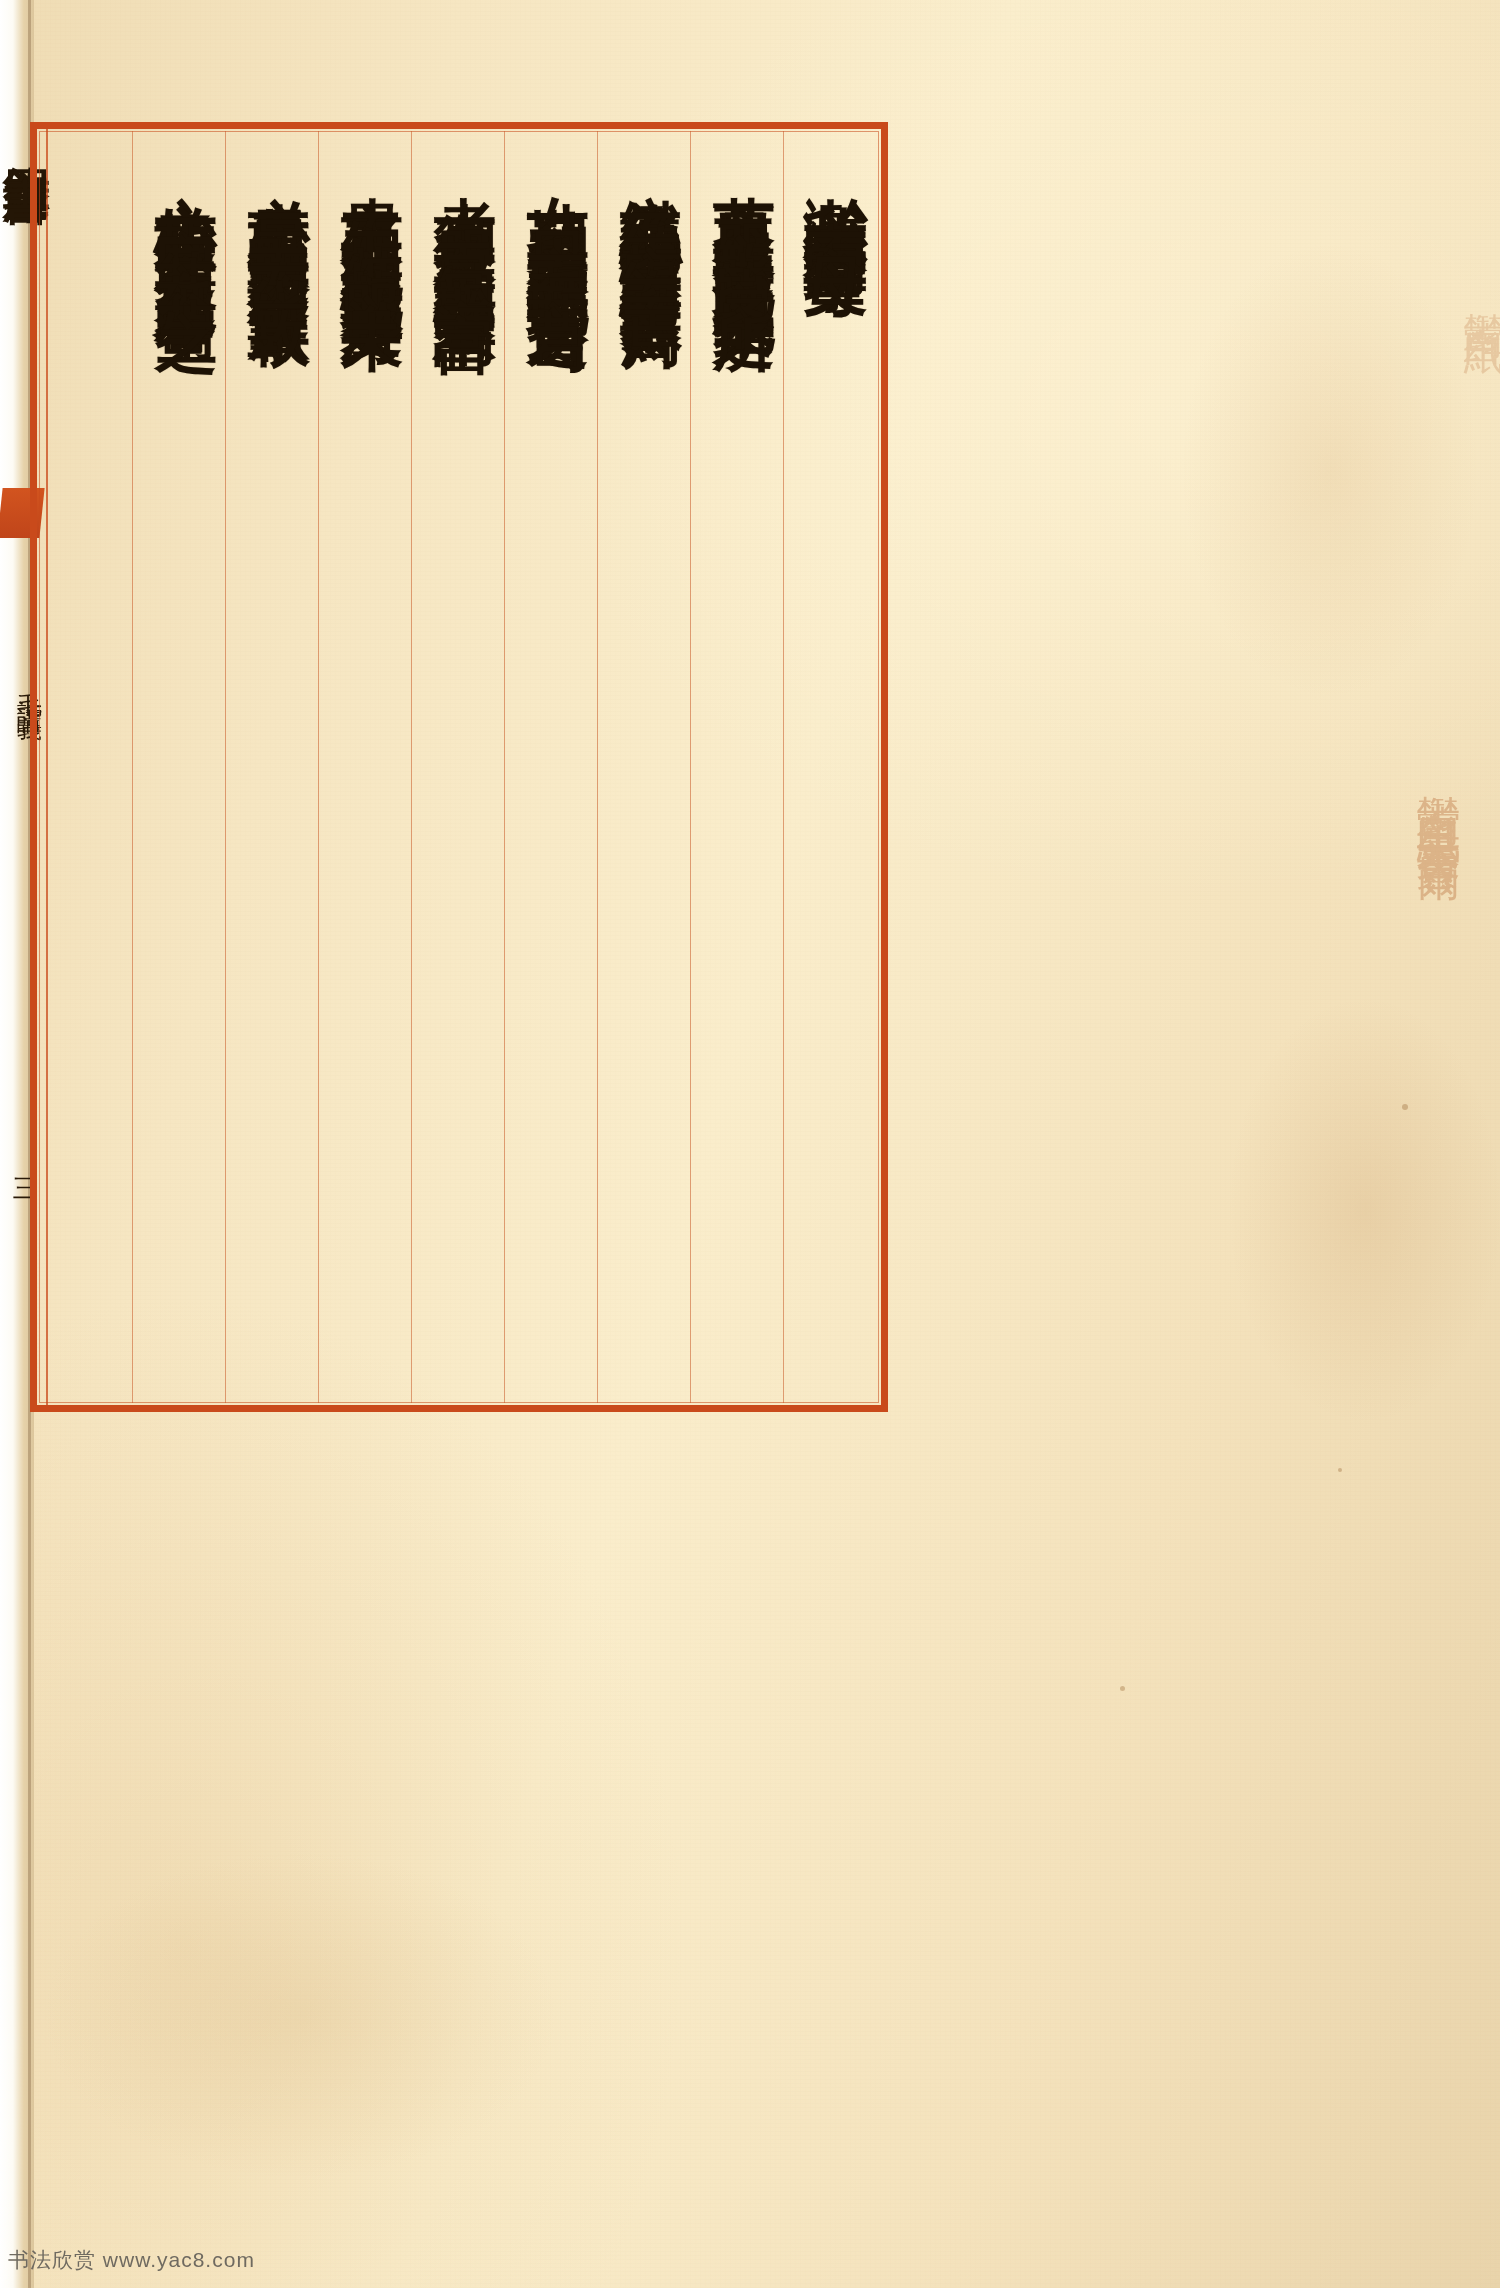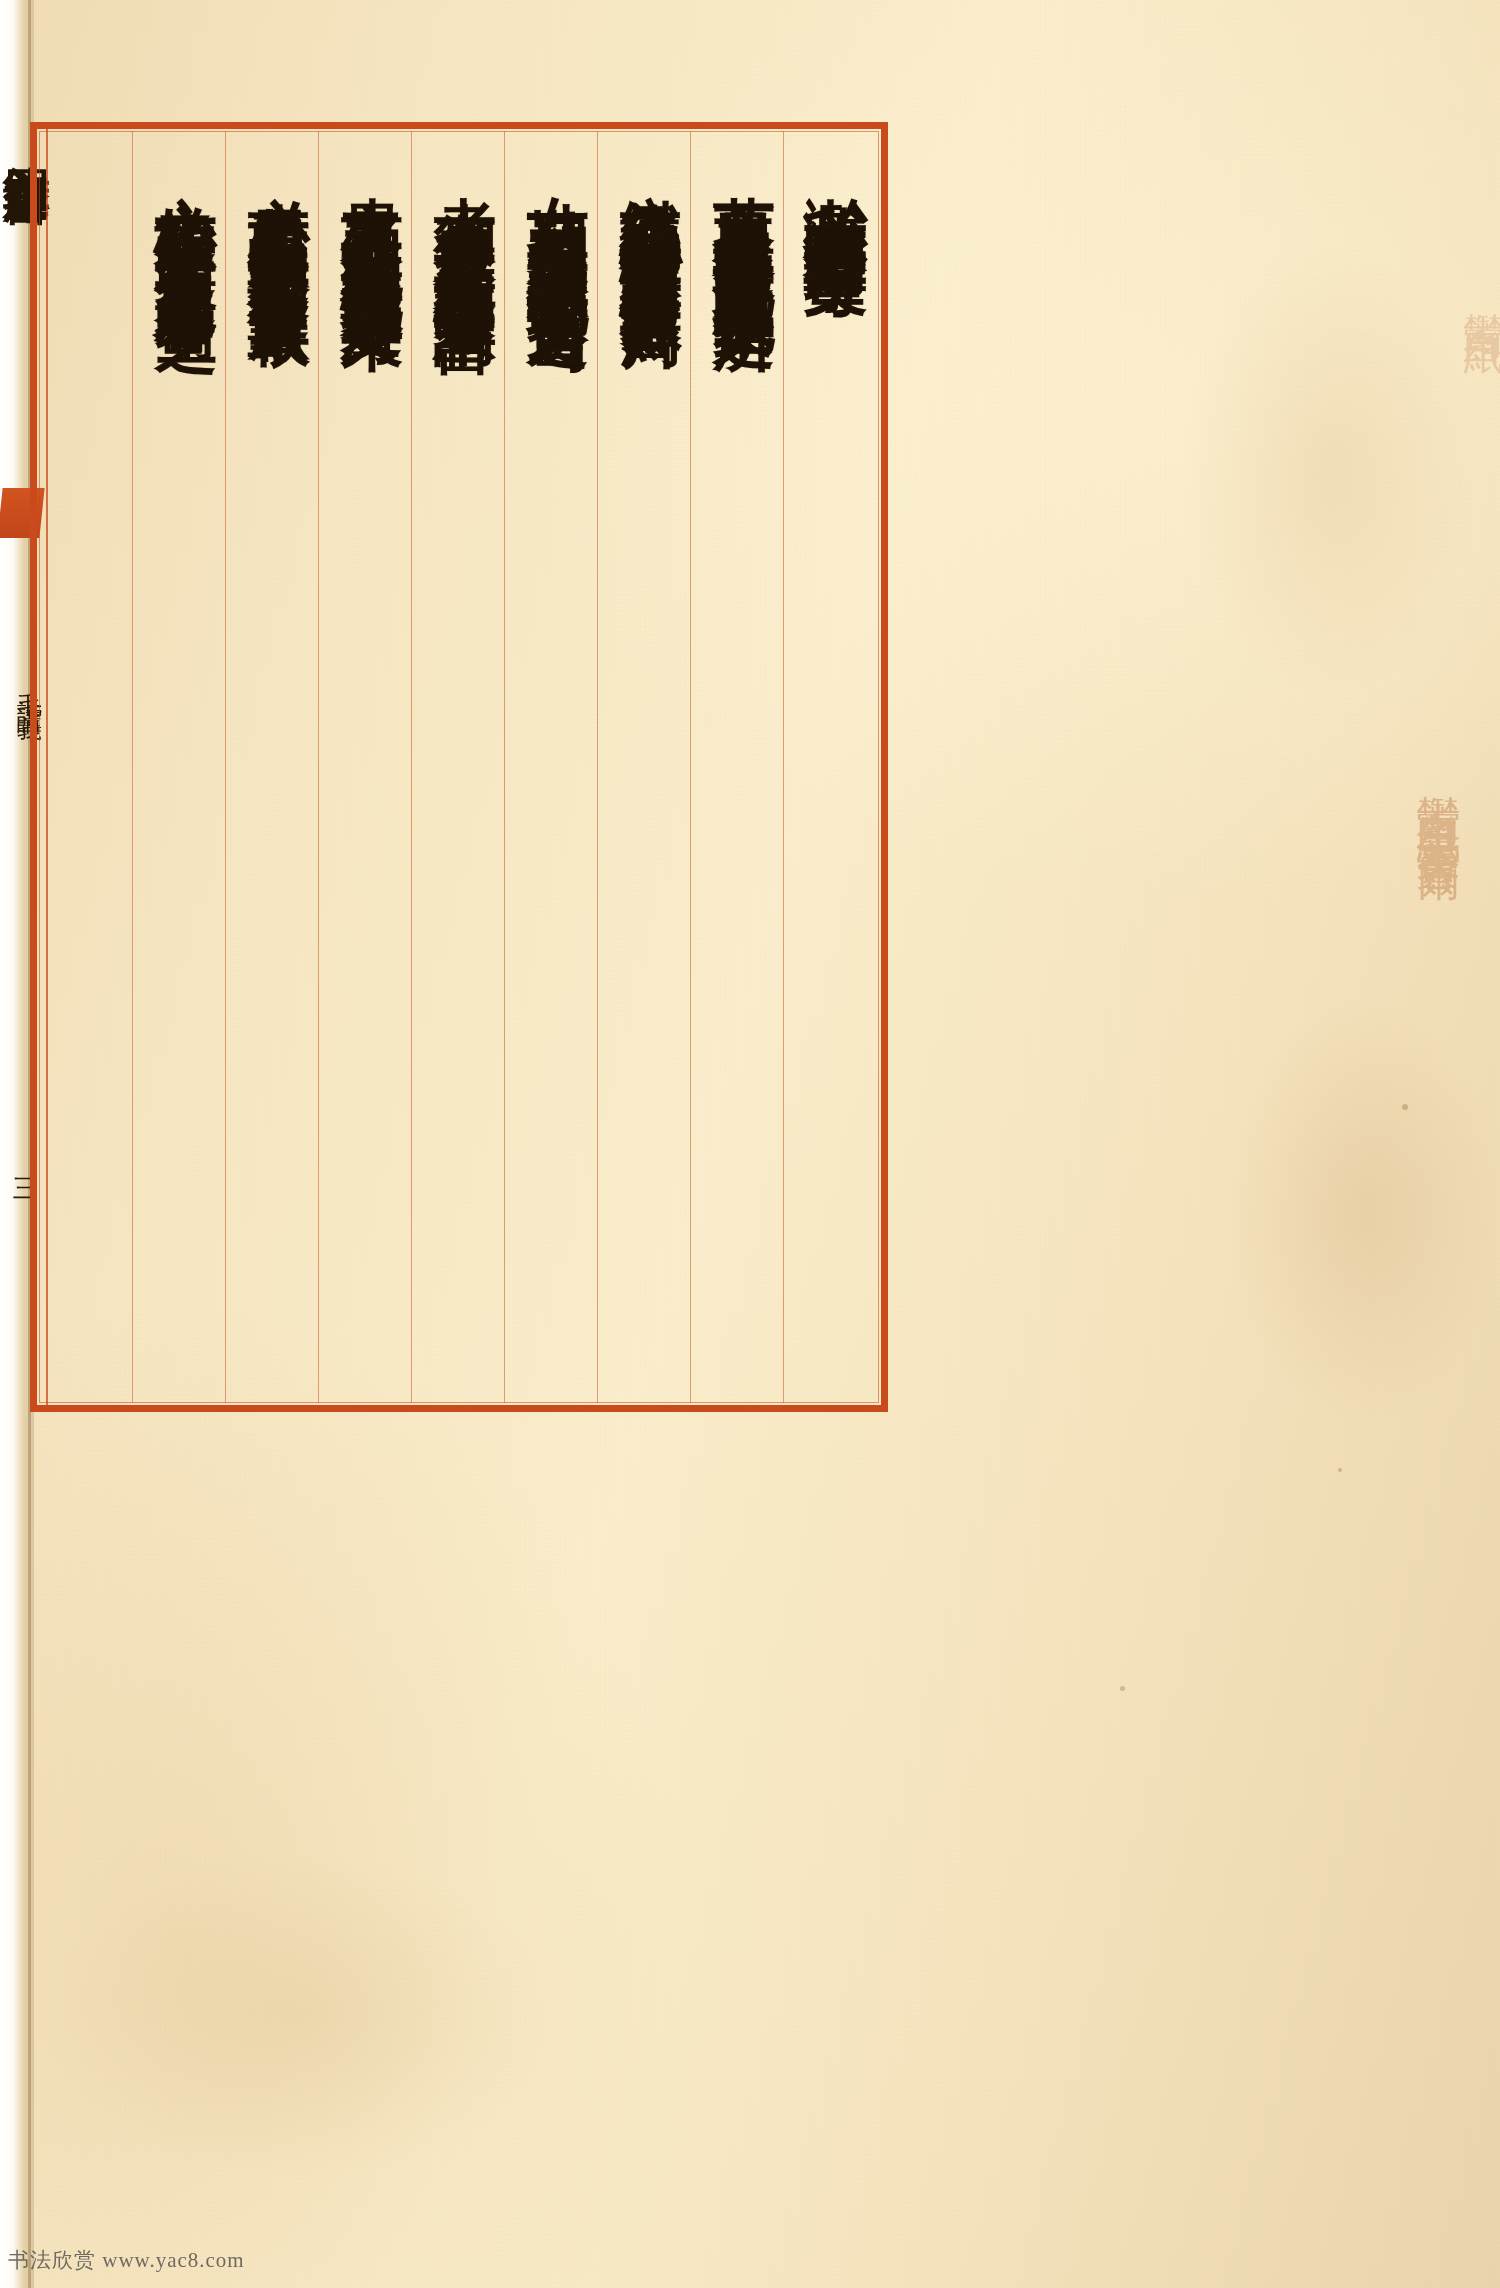--- a/index.html
+++ b/index.html
@@ -216,21 +216,21 @@
     height: 420px;
     font-size: 40px;
     opacity: 0.22;
   }
 
   
   .credit {
     position: absolute;
     left: 8px;
     bottom: 14px;
-    font-family: Liberation Serif, serif;
+    font-family: Liberation Sans, sans-serif;
     font-size: 21px;
     color: #6f6a60;
     letter-spacing: 1px;
     white-space: nowrap;
   }
   .credit .url { color: #6f6a60; }
 </style>
 </head>
 <body>
 

